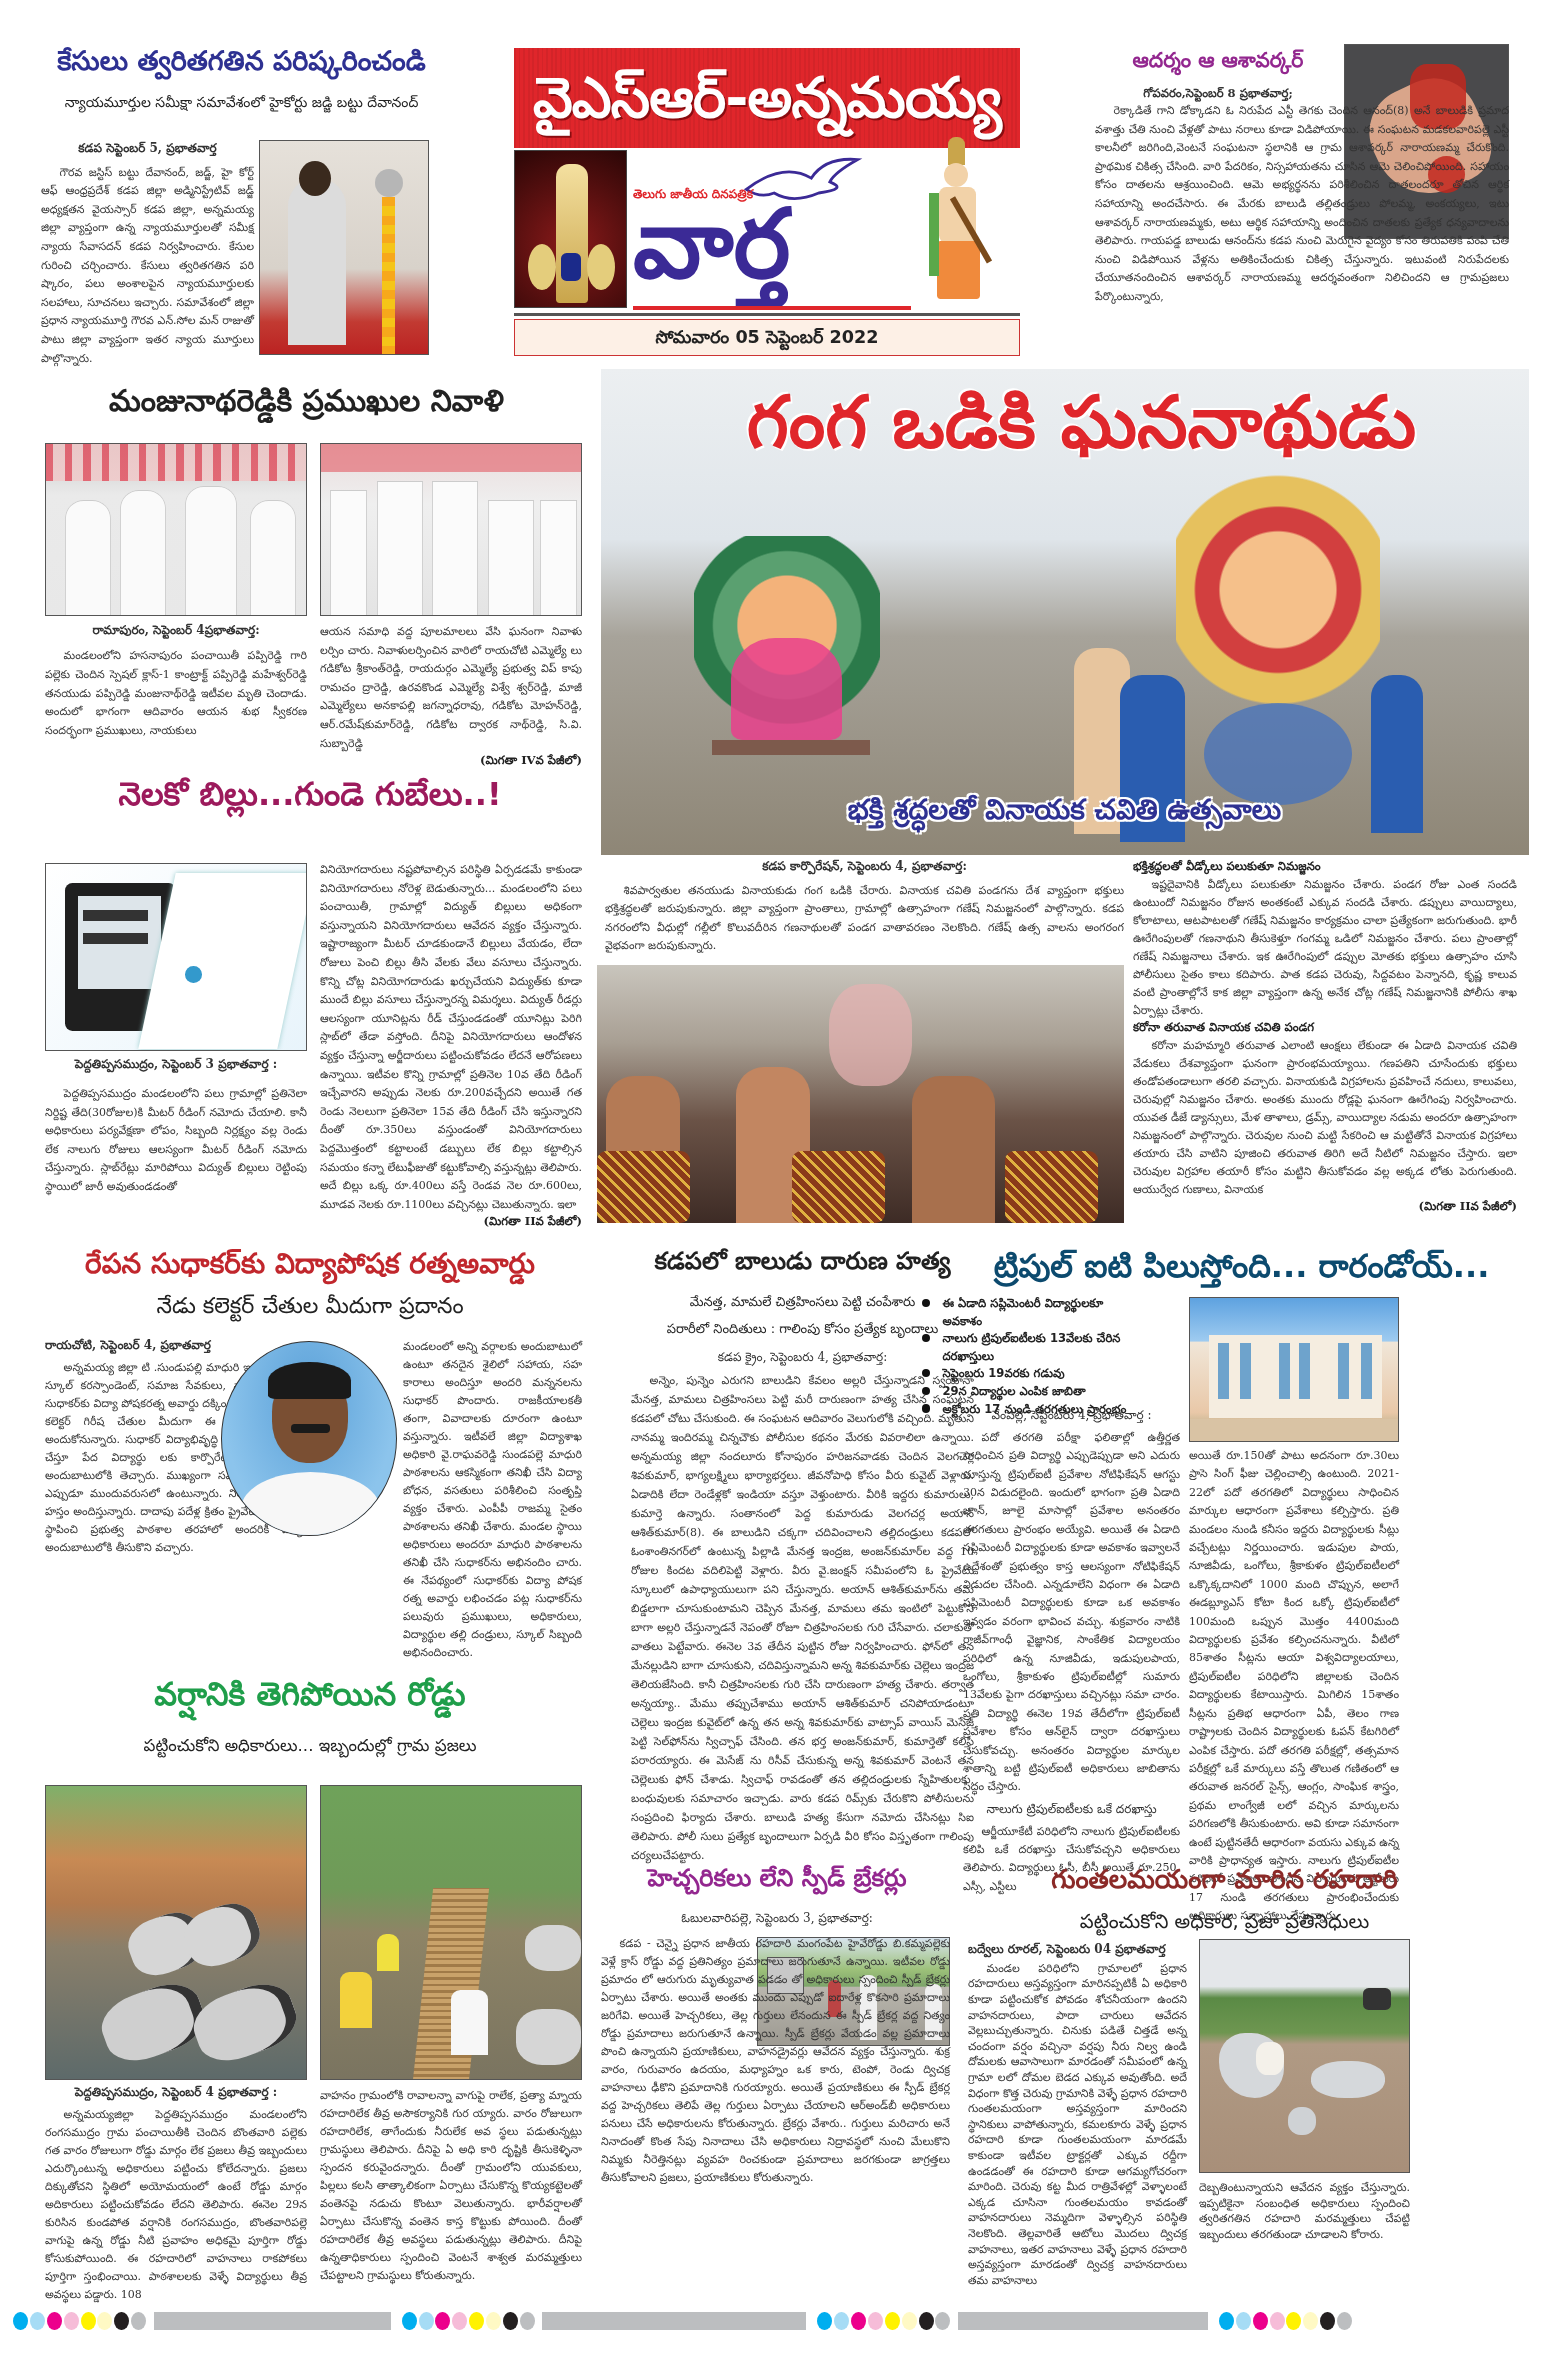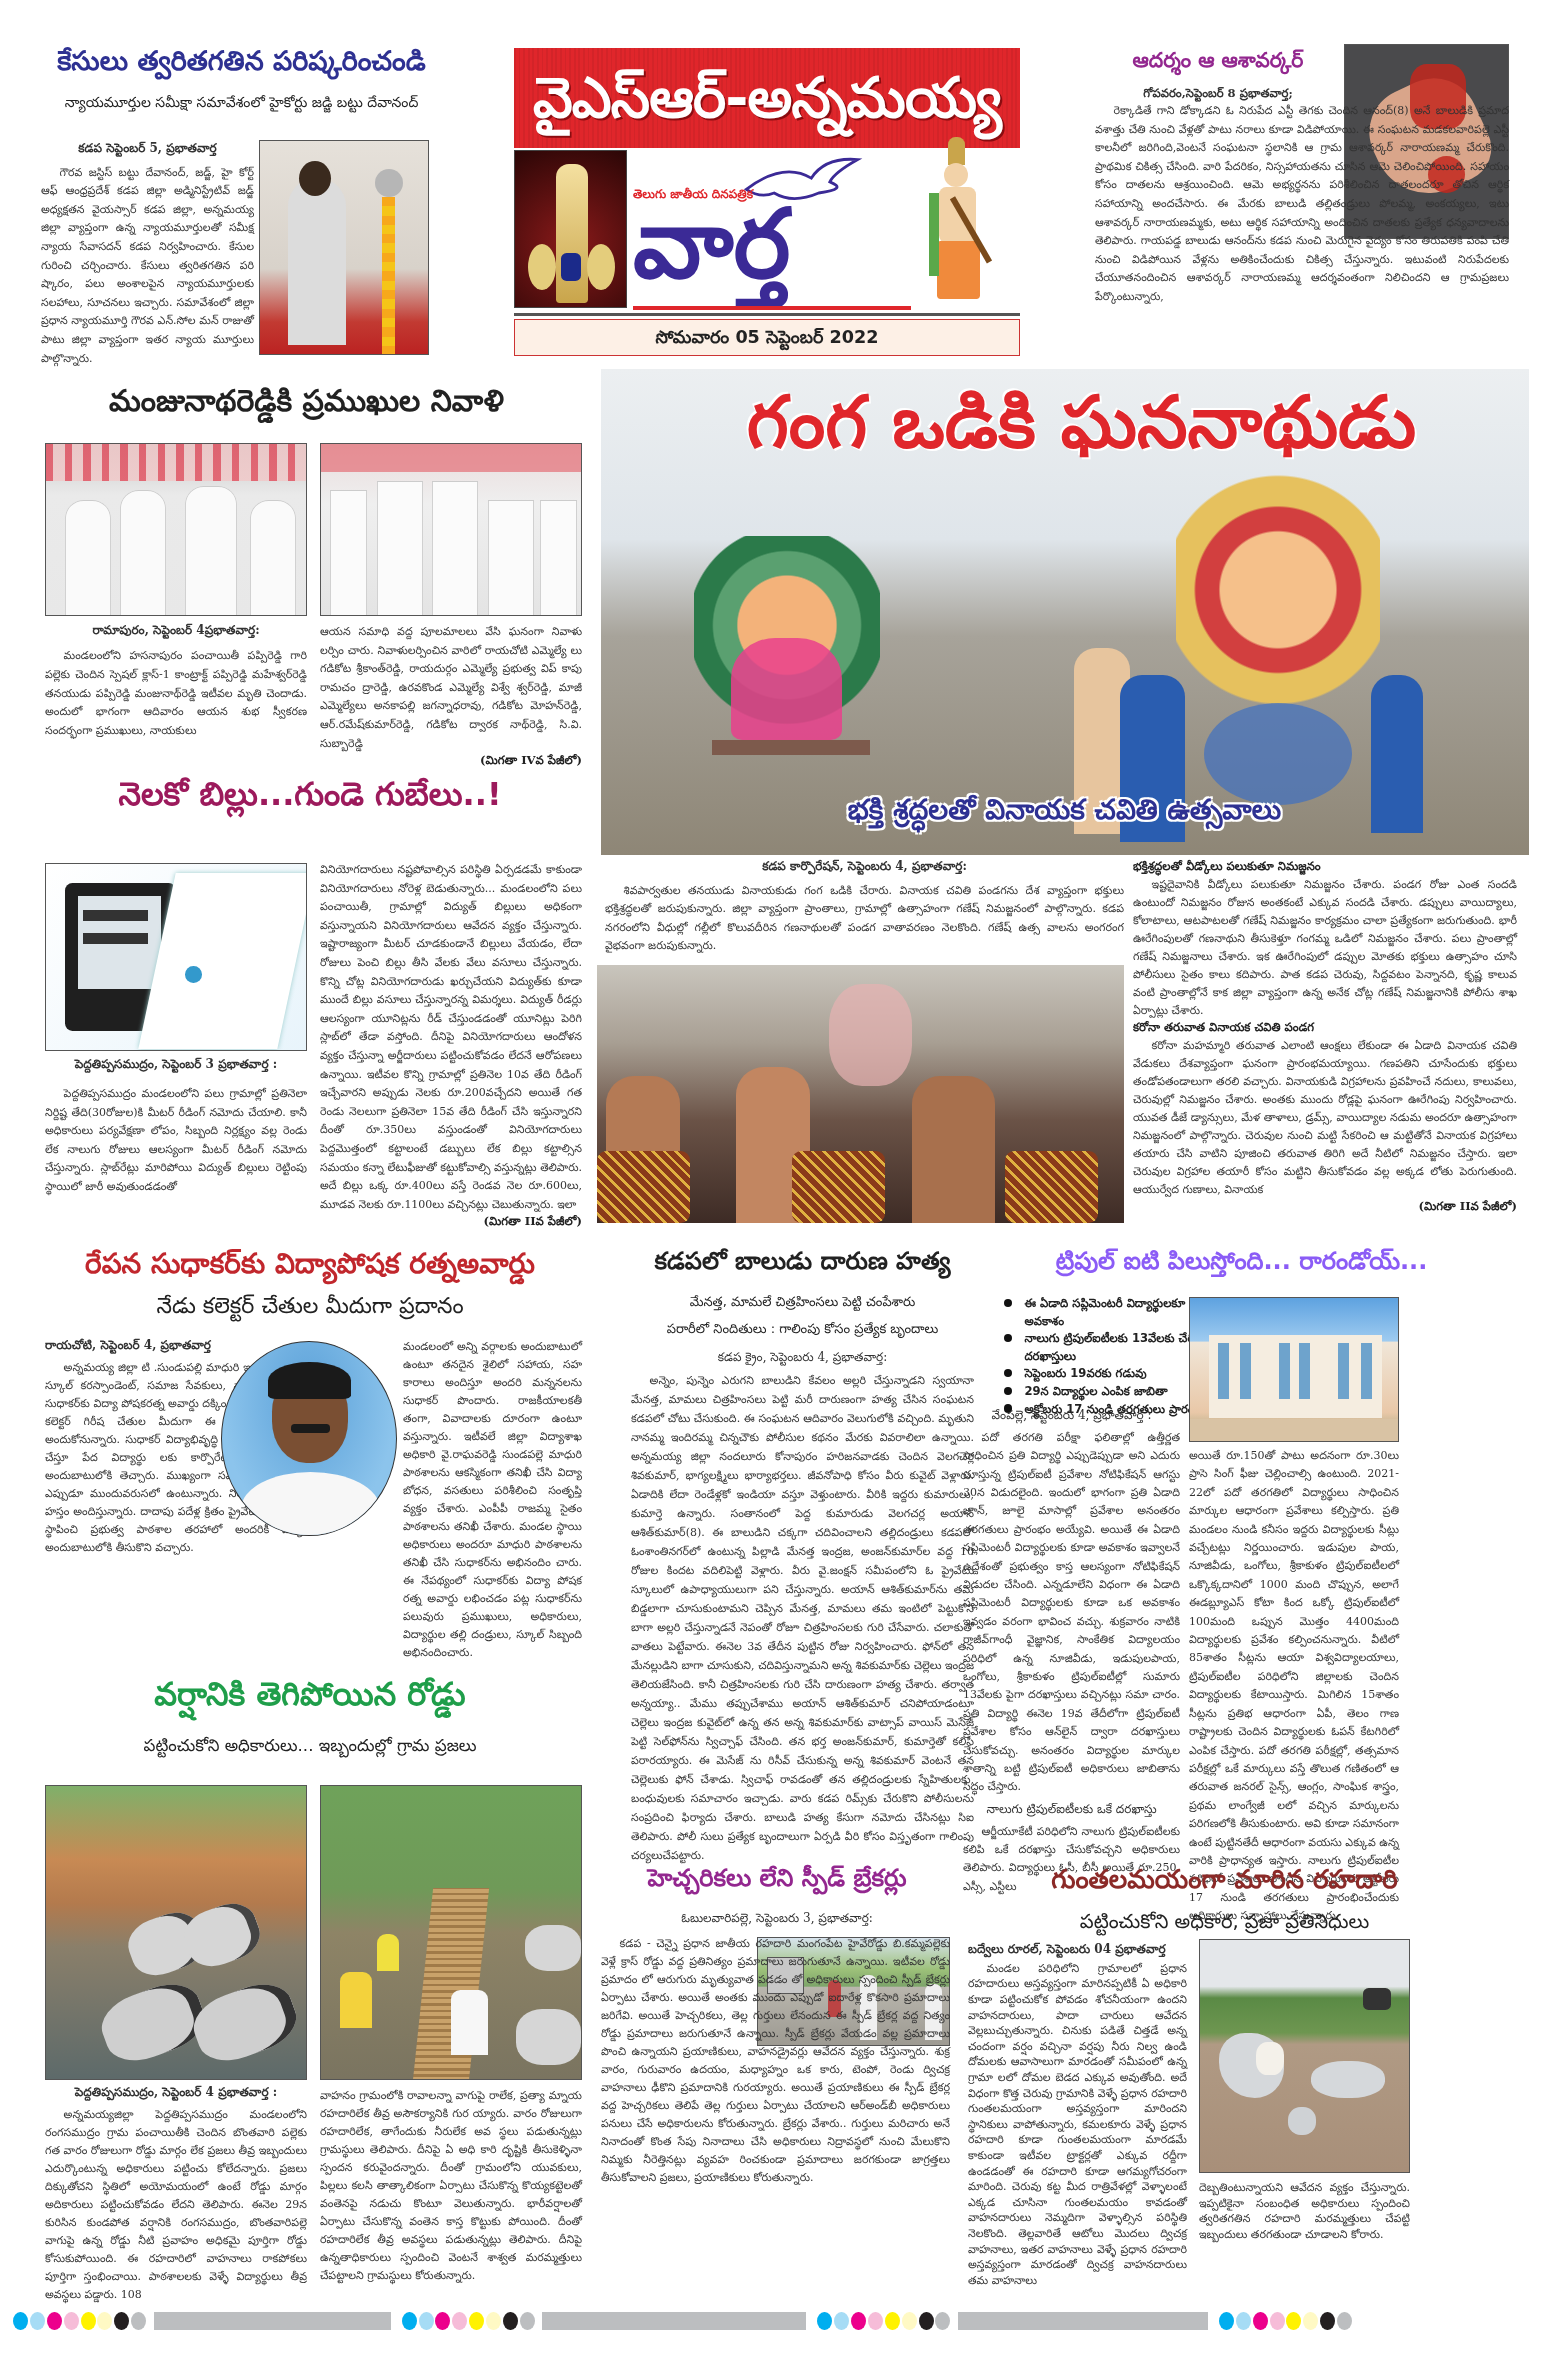--- a/index.html
+++ b/index.html
@@ -172,22 +172,22 @@
 </div>
 
 <div class="abs" style="left:631px;top:1247px;width:343px;">
   <div class="head" style="font-size:24px;color:#222;">కడపలో బాలుడు దారుణ హత్య</div>
   <div class="sub" style="font-size:13px;margin-top:13px;">మేనత్త, మామలే చిత్రహింసలు పెట్టి చంపేశారు</div>
   <div class="sub" style="font-size:13px;margin-top:9.3px;">పరారీలో నిందితులు : గాలింపు కోసం ప్రత్యేక బృందాలు</div>
   <div class="dateline" style="margin-top:11px;font-weight:normal;">కడప క్రైం, సెప్టెంబరు 4, ప్రభాతవార్త:</div>
   <div class="body-text" style="margin-top:3.7px;font-size:11px;line-height:19px;">అన్నెం, పున్నెం ఎరుగని బాలుడిని కేవలం అల్లరి చేస్తున్నాడని స్వయానా మేనత్త, మామలు చిత్రహింసలు పెట్టి మరీ దారుణంగా హత్య చేసిన సంఘటన కడపలో చోటు చేసుకుంది. ఈ సంఘటన ఆదివారం వెలుగులోకి వచ్చింది. మృతుని నానమ్మ ఇందిరమ్మ చిన్నచౌకు పోలీసుల కథనం మేరకు వివరాలిలా ఉన్నాయి. అన్నమయ్య జిల్లా నందలూరు కోనాపురం హరిజనవాడకు చెందిన వెలగచెర్ల శివకుమార్, భాగ్యలక్ష్మిలు భార్యాభర్తలు. జీవనోపాధి కోసం వీరు కువైట్ వెళ్లారు. ఏడాదికి లేదా రెండేళ్లకో ఇండియా వస్తూ వెళ్తుంటారు. వీరికి ఇద్దరు కుమారులు, కుమార్తె ఉన్నారు. సంతానంలో పెద్ద కుమారుడు వెలగచర్ల అయాన్ ఆశిత్‌కుమార్(8). ఈ బాలుడిని చక్కగా చదివించాలని తల్లిదండ్రులు కడపలో ఓంశాంతినగర్‌లో ఉంటున్న పిల్లాడి మేనత్త ఇంద్రజ, అంజన్‌కుమార్‌ల వద్ద 10 రోజుల కిందట వదిలిపెట్టి వెళ్లారు. వీరు వై.జంక్షన్ సమీపంలోని ఓ ప్రైవేటు స్కూలులో ఉపాధ్యాయులుగా పని చేస్తున్నారు. అయాన్ ఆశిత్‌కుమార్‌ను తమ బిడ్డలాగా చూసుకుంటామని చెప్పిన మేనత్త, మామలు తమ ఇంటిలో పెట్టుకొని బాగా అల్లరి చేస్తున్నాడనే నెపంతో రోజూ చిత్రహింసలకు గురి చేసేవారు. చలాకుతో వాతలు పెట్టేవారు. ఈనెల 3వ తేదీన పుట్టిన రోజు నిర్వహించారు. ఫోన్‌లో తన మేనల్లుడిని బాగా చూసుకుని, చదివిస్తున్నామని అన్న శివకుమార్‌కు చెల్లెలు ఇంద్రజ తెలియజేసింది. కానీ చిత్రహింసలకు గురి చేసి దారుణంగా హత్య చేశారు. తర్వాత అన్నయ్యా.. మేము తప్పుచేశాము అయాన్ ఆశిత్‌కుమార్ చనిపోయాడంటూ చెల్లెలు ఇంద్రజ కువైట్‌లో ఉన్న తన అన్న శివకుమార్‌కు వాట్సాప్ వాయిస్ మెసేజ్ పెట్టి సెల్‌ఫోన్‌ను స్విచ్చాఫ్ చేసింది. తన భర్త అంజన్‌కుమార్, కుమార్తెతో కలిసి పరారయ్యారు. ఈ మెసేజ్ ను రిసీవ్ చేసుకున్న అన్న శివకుమార్ వెంటనే తన చెల్లెలుకు ఫోన్ చేశాడు. స్విచాఫ్ రావడంతో తన తల్లిదండ్రులకు స్నేహితులకు, బంధువులకు సమాచారం ఇచ్చాడు. వారు కడప రిమ్స్‌కు చేరుకొని పోలీసులను సంప్రదించి ఫిర్యాదు చేశారు. బాలుడి హత్య కేసుగా నమోదు చేసినట్లు సిఐ తెలిపారు. పోలీ సులు ప్రత్యేక బృందాలుగా ఏర్పడి వీరి కోసం విస్తృతంగా గాలింపు చర్యలుచేపట్టారు.</div>
 </div>
 
-<div class="abs head" style="left:954px;top:1247px;width:575px;font-size:24px;color:#8b5cf6;">ట్రిపుల్ ఐటి పిలుస్తోంది... రారండోయ్...</div>
-<ul class="abs" style="left:1004px;top:1295px;width:213px;list-style:none;font-size:11.6px;font-weight:bold;line-height:17.6px;">
+<div class="abs head" style="left:954px;top:1247px;width:575px;font-size:32px;color:#0c4a6e;">ట్రిపుల్ ఐటి పిలుస్తోంది... రారండోయ్...</div>
+<ul class="abs" style="left:922px;top:1295px;width:213px;list-style:none;font-size:11.6px;font-weight:bold;line-height:17.6px;">
   <li style="position:relative;padding-left:20.4px;"><span style="position:absolute;left:0;top:3.7px;width:8.3px;height:8.3px;border-radius:50%;background:#111;"></span><span>ఈ ఏడాది సప్లిమెంటరీ విద్యార్థులకూ అవకాశం</span></li>
   <li style="position:relative;padding-left:20.4px;"><span style="position:absolute;left:0;top:3.7px;width:8.3px;height:8.3px;border-radius:50%;background:#111;"></span><span>నాలుగు ట్రిపుల్‌ఐటీలకు 13వేలకు చేరిన దరఖాస్తులు</span></li>
   <li style="position:relative;padding-left:20.4px;"><span style="position:absolute;left:0;top:3.7px;width:8.3px;height:8.3px;border-radius:50%;background:#111;"></span><span>సెప్టెంబరు 19వరకు గడువు</span></li>
   <li style="position:relative;padding-left:20.4px;"><span style="position:absolute;left:0;top:3.7px;width:8.3px;height:8.3px;border-radius:50%;background:#111;"></span><span>29న విద్యార్థుల ఎంపిక జాబితా</span></li>
   <li style="position:relative;padding-left:20.4px;"><span style="position:absolute;left:0;top:3.7px;width:8.3px;height:8.3px;border-radius:50%;background:#111;"></span><span>అక్టోబరు 17 నుండి తరగతులు ప్రారంభం</span></li>
 </ul>
 <div class="photo" style="left:1189px;top:1297px;width:210px;height:145px;background:linear-gradient(180deg,#5ea2e0 0%,#9ecbf0 30%,#f0e6d8 31%,#e9c8a8 80%,#9aa07a 100%);">
   <div style="position:absolute;left:18.6px;top:37px;width:173px;height:83px;background:#f5ede0;"></div>
   <div style="position:absolute;left:28px;top:45px;width:11px;height:56px;background:#6ea3cc;"></div>
   <div style="position:absolute;left:50px;top:45px;width:11px;height:56px;background:#6ea3cc;"></div>

